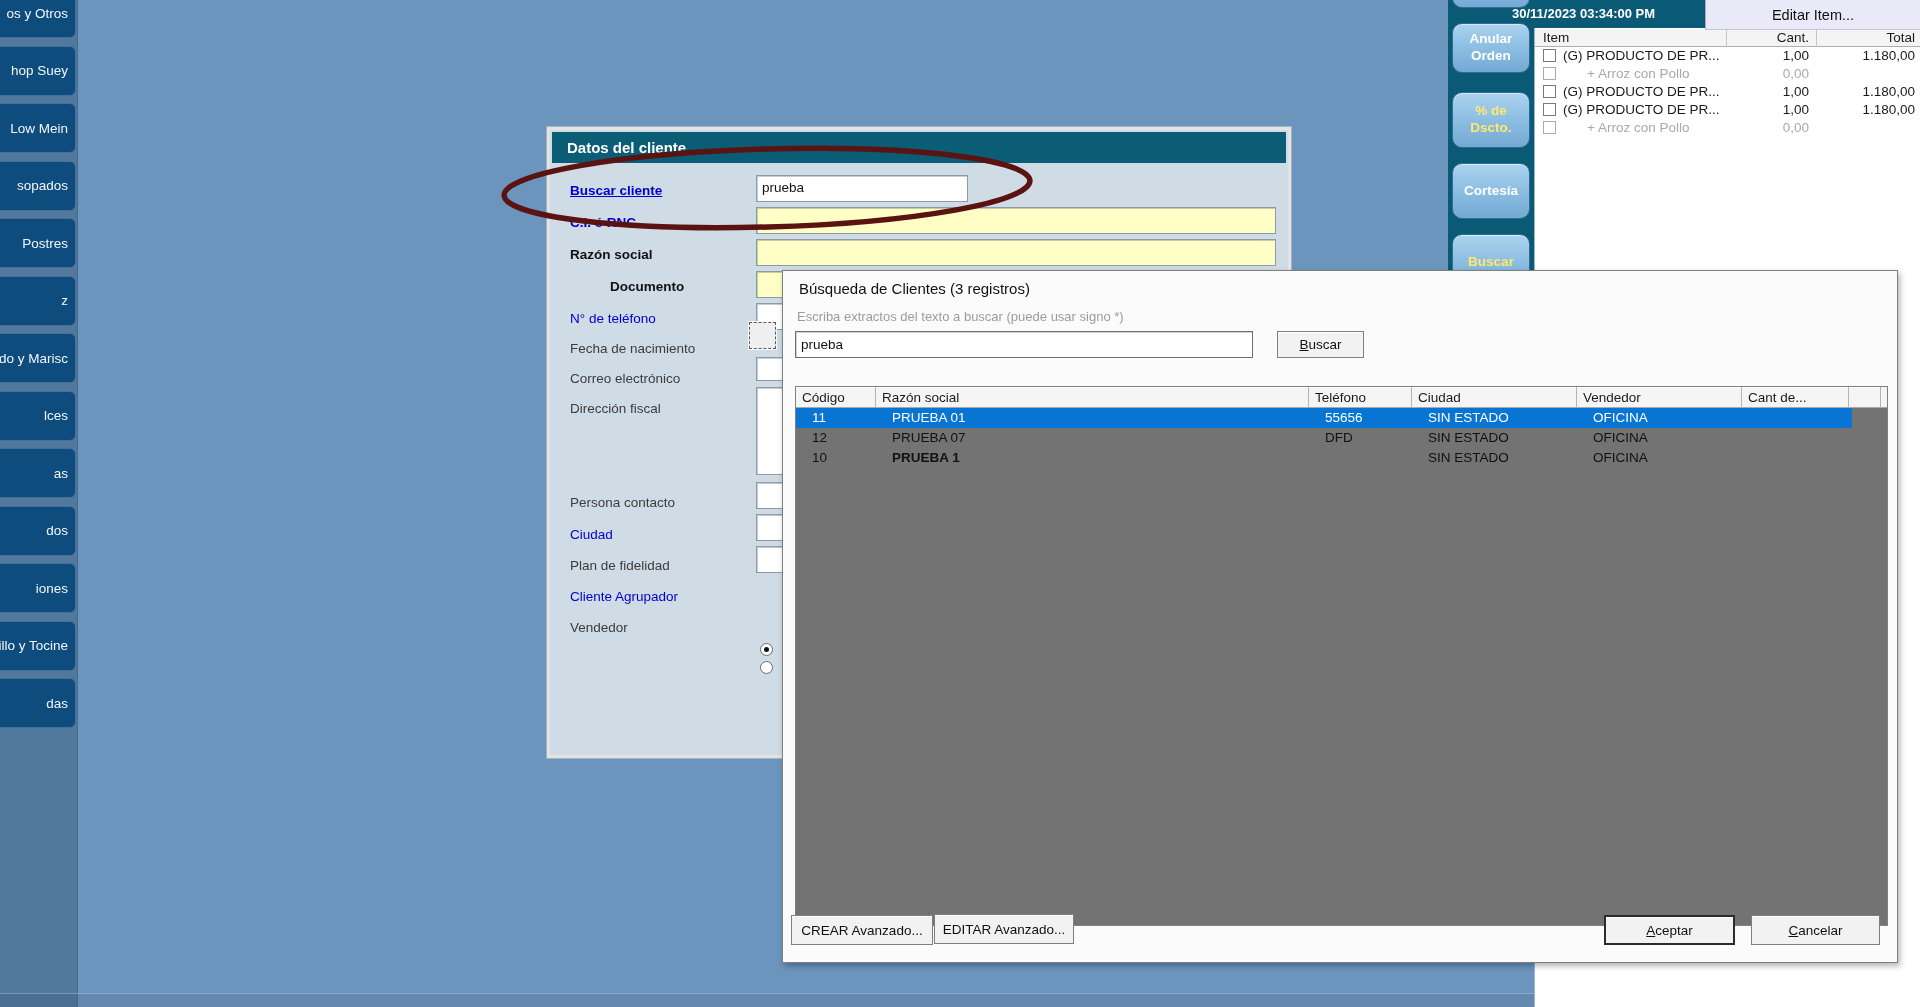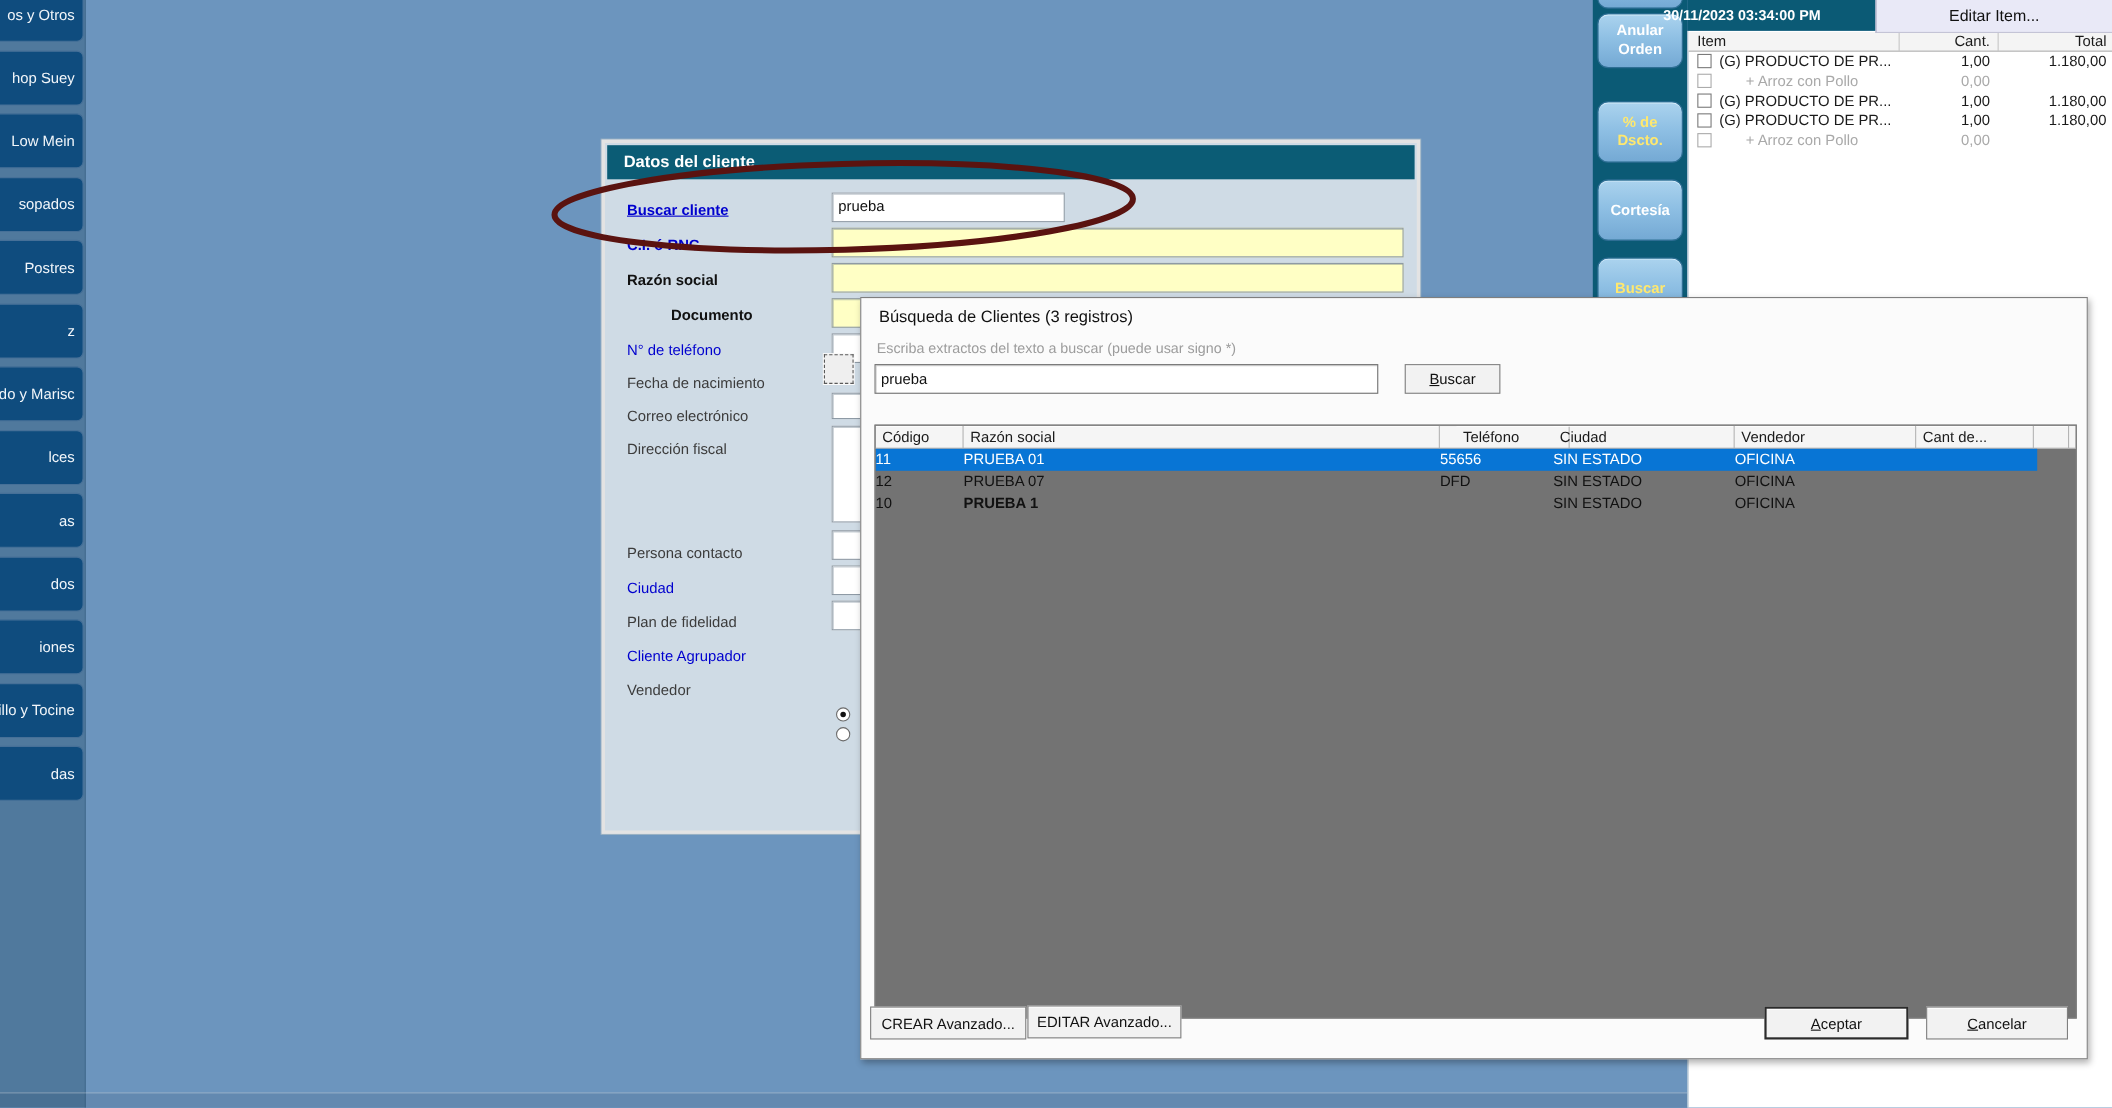--- a/index.html
+++ b/index.html
@@ -87,21 +87,21 @@
   .win-btn.default { border: 2px solid #2B2B2B; }
   .sd-list { position: absolute; left: 12px; top: 97px; width: 1093px; height: 540px;
     background: #737373; border: 1px solid #808080; overflow: hidden; margin-top: 18px; }
   .sd-hrow { position: absolute; left: 0; top: 0; height: 21px; width: 100%;
     background: #F5F5F5; border-bottom: 1px solid #A8A8A8; }
   .sd-hcell { position: absolute; top: 0; height: 21px; font-size: 13.5px; color: #1A1A1A;
     border-right: 1px solid #B4B4B4; box-shadow: inset 0 1px 0 #FFFFFF;
     display: flex; align-items: center; padding-left: 6px; overflow: hidden; white-space: nowrap; }
   .sd-row { position: absolute; left: 0; height: 20px; width: 1056px; font-size: 13.5px; color: #111; cursor: pointer; }
   .sd-row.selected { background: #0875D5; color: #FFFFFF; }
-  .sd-cell { position: absolute; top: 2px; padding-left: 0; white-space: nowrap; overflow: hidden; }
+  .sd-cell { position: absolute; top: 2px; padding-left: 16px; white-space: nowrap; overflow: hidden; }
 
   
   .annotation { position: absolute; left: 495px; top: 138px; width: 545px; height: 100px; z-index: 60; pointer-events: none; }
 
   u { text-decoration: underline; }
 </style>
 </head>
 <body>
 
 <div id="screen">
@@ -122,21 +122,21 @@
         <div class="side-btn" style="top: 620.5px;">tillo y Tocine</div>
         <div class="side-btn" style="top: 678px;">das</div>
       </div>
   </div>
 
   <div class="bottom-strip"></div>
 
   <div class="teal-col">
     <div class="act-btn" id="frag-btn" style="top:-36px;height:44px;"></div>
     <div id="action-buttons">
-        <div class="act-btn" style="top: 12px; height: 50px; color: rgb(255, 255, 255); text-align: center;">Anular Orden</div>
+        <div class="act-btn" style="top: 23px; height: 50px; color: rgb(255, 255, 255); text-align: center;">Anular Orden</div>
         <div class="act-btn" style="top: 92px; height: 56px; color: rgb(255, 232, 110);">% de Dscto.</div>
         <div class="act-btn" style="top: 163px; height: 56px; color: rgb(255, 255, 255);">Cortesía</div>
         <div class="act-btn" style="top: 234px; height: 56px; color: rgb(255, 232, 110);">Buscar</div>
       </div>
   </div>
 
   <div class="date-bar"></div>
   <div class="date-text">30/11/2023 03:34:00 PM</div>
   <div class="edit-item-btn">Editar Item...</div>
 
@@ -218,21 +218,21 @@
 
   <div class="search-dialog">
     <div class="sd-title">Búsqueda de Clientes (3 registros)</div>
     <div class="sd-hint">Escriba extractos del texto a buscar (puede usar signo *)</div>
     <input class="sd-input" type="text" value="prueba" style="">
     <div class="win-btn" id="btn-buscar" style="left:494px;top:60px;width:87px;height:27px;"><u>B</u>uscar</div>
     <div class="sd-list">
       <div class="sd-hrow" id="sd-header">
           <div class="sd-hcell" style="left: 0px; width: 80px;">Código</div>
           <div class="sd-hcell" style="left: 80px; width: 433px;">Razón social</div>
-          <div class="sd-hcell" style="left: 528px; width: 103px;">Teléfono</div>
+          <div class="sd-hcell" style="left: 513px; width: 103px;">Teléfono</div>
           <div class="sd-hcell" style="left: 616px; width: 165px;">Ciudad</div>
           <div class="sd-hcell" style="left: 781px; width: 165px;">Vendedor</div>
           <div class="sd-hcell" style="left: 946px; width: 107px;">Cant de...</div>
           <div class="sd-hcell" style="left: 1053px; width: 32px;"></div>
         </div>
       <div id="sd-rows">
           <div class="sd-row selected" style="top: 21px;">
             <div class="sd-cell" style="left: 0px; width: 80px;">11</div>
             <div class="sd-cell" style="left: 80px; width: 433px;">PRUEBA 01</div>
             <div class="sd-cell" style="left: 513px; width: 103px;">55656</div>

